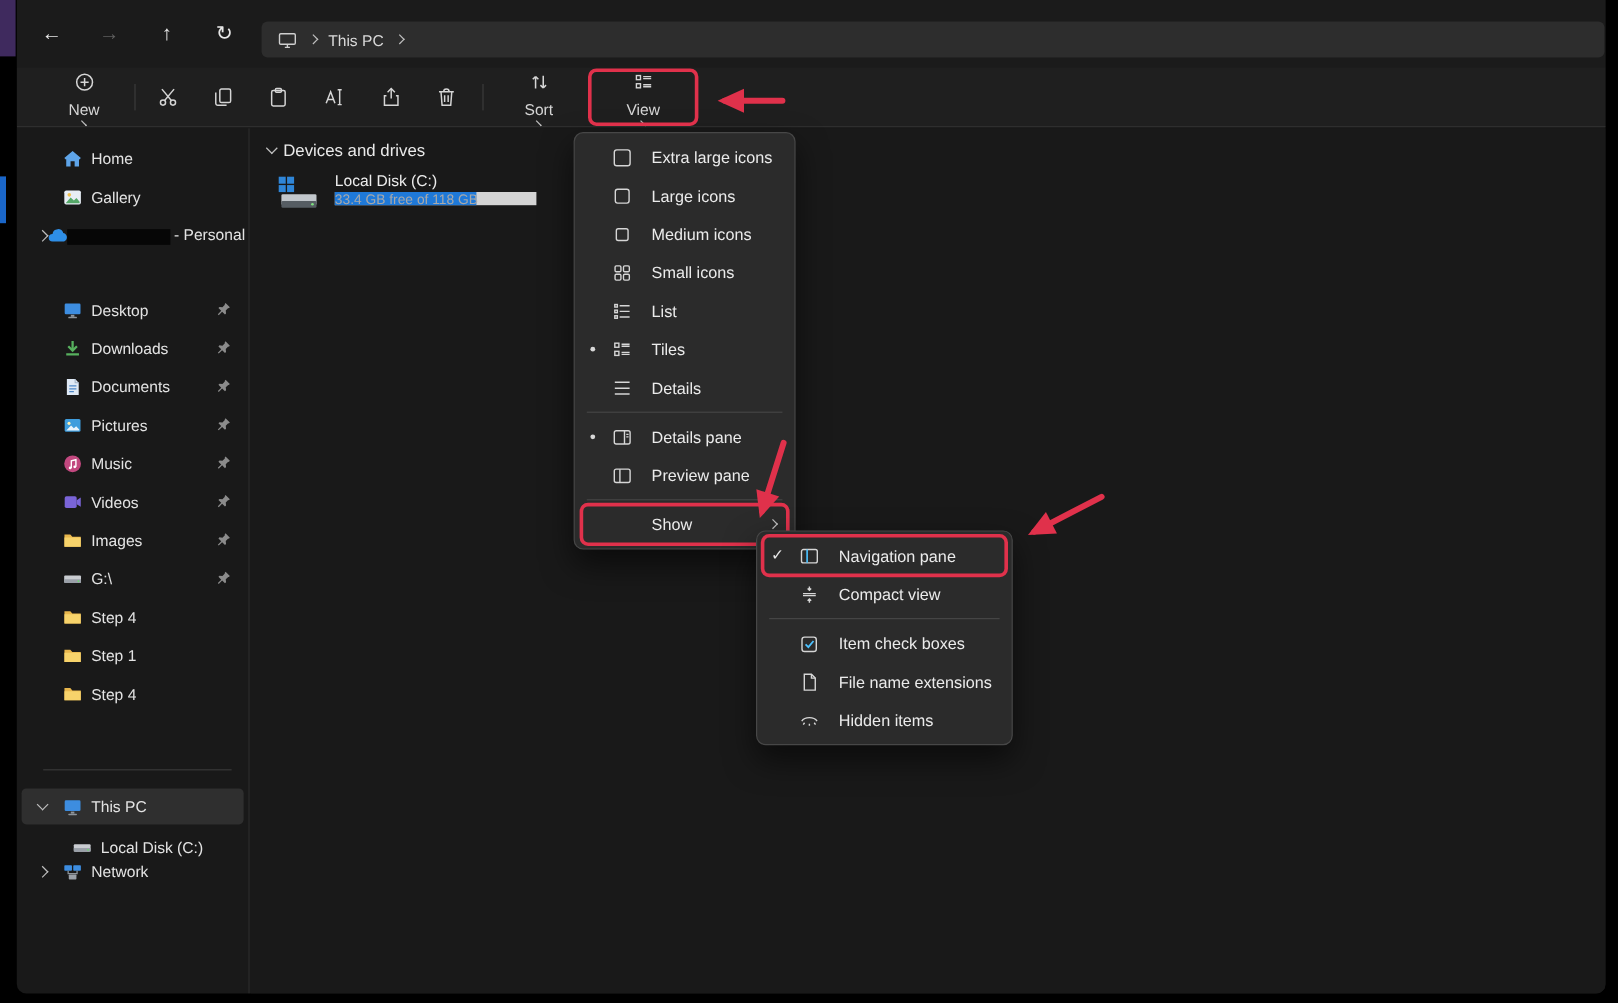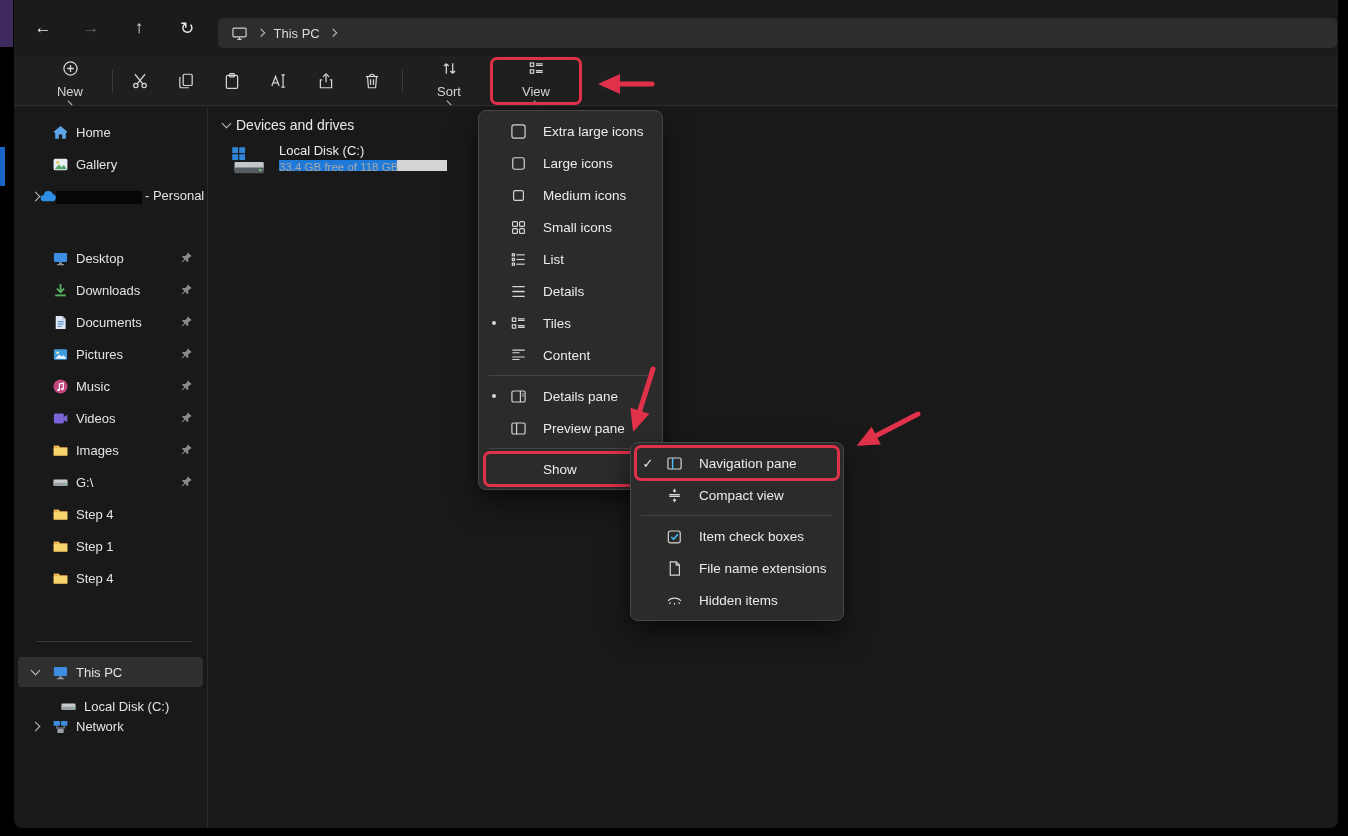--- a/index.html
+++ b/index.html
@@ -694,49 +694,39 @@
     <div class="menu-item">
       <span class="gutter"></span>
       <span class="micon">
           <svg class="ic">
             <use href="#i-list"></use>
           </svg>
         </span>
       <span class="mgap"></span>
         <span class="mlabel">List</span>
     </div>
+    <div class="menu-item selected">
+      <span class="gutter"></span>
+      <span class="micon">
+          <svg class="ic">
+            <use href="#i-viewtiles"></use>
+          </svg>
+        </span>
+      <span class="mgap"></span>
+        <span class="mlabel">Tiles</span>
+    </div>
     <div class="menu-item">
       <span class="gutter"></span>
       <span class="micon">
           <svg class="ic">
             <use href="#i-details"></use>
           </svg>
         </span>
       <span class="mgap"></span>
         <span class="mlabel">Details</span>
-    </div>
-    <div class="menu-item selected">
-      <span class="gutter"></span>
-      <span class="micon">
-          <svg class="ic">
-            <use href="#i-viewtiles"></use>
-          </svg>
-        </span>
-      <span class="mgap"></span>
-        <span class="mlabel">Tiles</span>
-    </div>
-    <div class="menu-item">
-      <span class="gutter"></span>
-      <span class="micon">
-          <svg class="ic">
-            <use href="#i-content"></use>
-          </svg>
-        </span>
-      <span class="mgap"></span>
-        <span class="mlabel">Content</span>
     </div>
     <div class="msep"></div>
     <div class="menu-item selected">
       <span class="gutter"></span>
       <span class="micon">
           <svg class="ic">
             <use href="#i-pane-right"></use>
           </svg>
         </span>
       <span class="mgap"></span>

